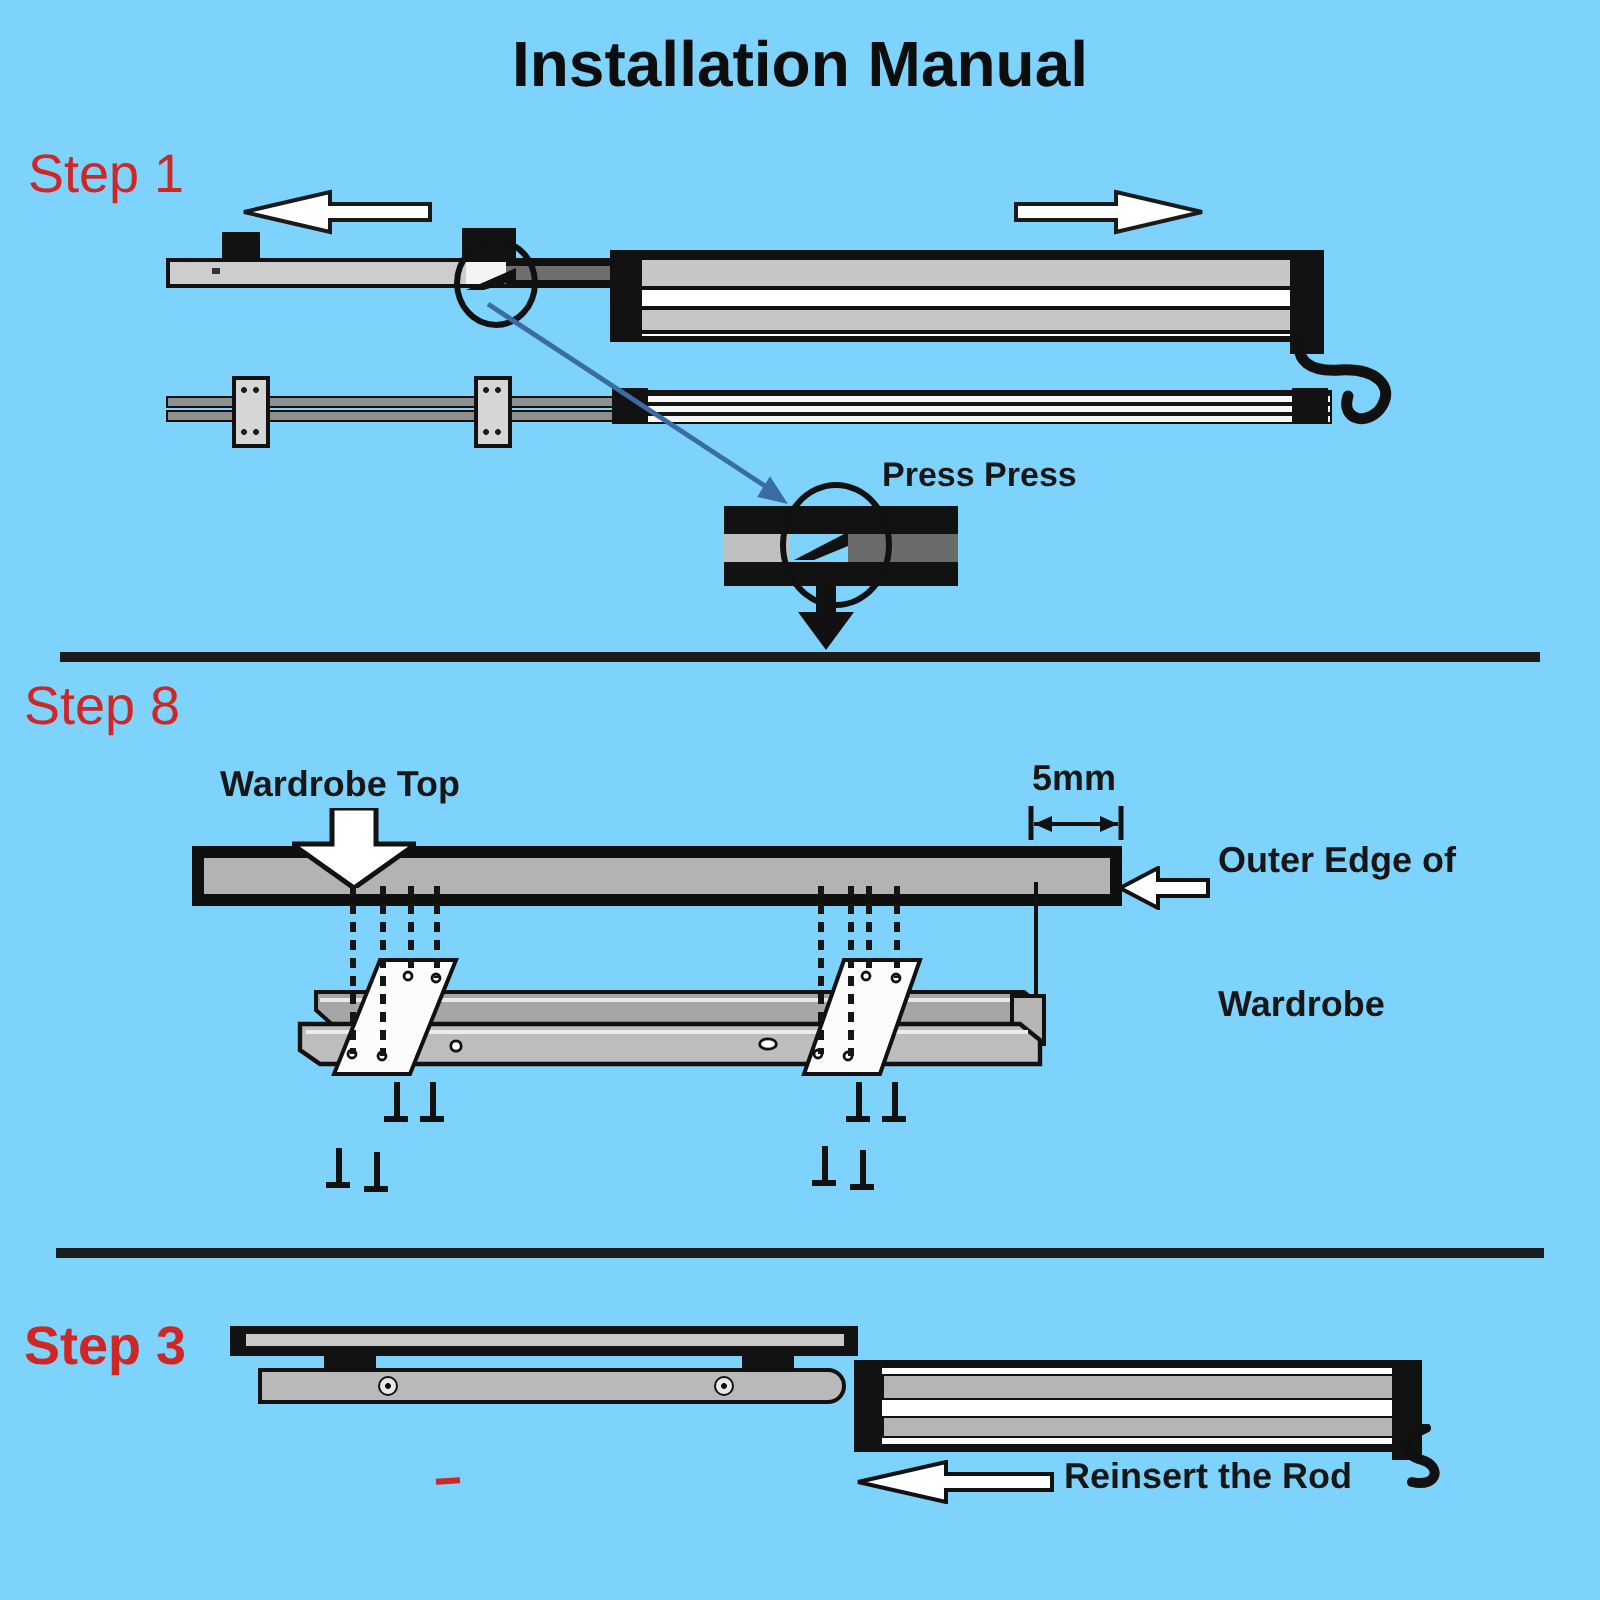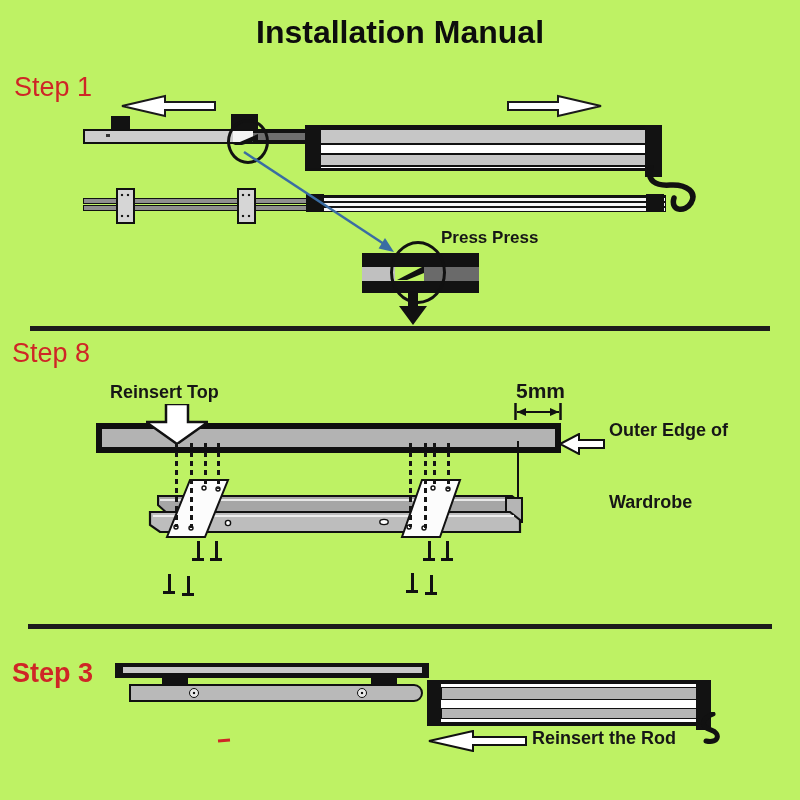--- a/index.html
+++ b/index.html
@@ -1,24 +1,24 @@
 <!DOCTYPE html>
 <html style="--red: #cf2626; --blue: #3a6da3;"><head>
 <meta charset="utf-8">
 <style>
   html,body{margin:0;padding:0;background:#fff;}
-  #page{position:relative;width:800px;height:800px;background:#bef264;overflow:hidden;
+  #page{position:relative;width:800px;height:800px;background:#7dd3fc;overflow:hidden;
         font-family:"Liberation Sans",sans-serif;color:#111;}
   .abs{position:absolute;}
   .title{top:14px;left:0;width:100%;text-align:center;font-size:32px;font-weight:bold;
          letter-spacing:0px;color:#0d0d0d;}
   .step-label{font-size:27px;font-weight:400;color:var(--red,#cf2626);}
   .caption{font-weight:bold;font-size:17px;color:#161616;}
   .caption-lg{font-weight:bold;font-size:18px;color:#161616;}
-  .dim-label{font-size:21px;font-weight:600;color:#161616;}
+  .dim-label{font-size:18px;font-weight:600;color:#161616;}
   .divider{height:5px;background:#1c1c1c;}
   .blk{background:#121212;}
   .rail-left{background:#cdcdcd;border:2px solid #111;}
   .rod-mid{background:#6e6e6e;border-top:2px solid #111;border-bottom:2px solid #111;}
   .housing{background:#fff;border:3px solid #111;}
   .housing-bar{background:#c6c6c6;border:2px solid #111;}
   .circle{border:3px solid #111;border-radius:50%;}
   .thin-rod{background:#8f8f8f;border:1px solid #111;}
   .plate{background:#d6d6d6;border:2px solid #111;
      background-image:
@@ -100,21 +100,21 @@
   <div class="abs circle" style="left:390px;top:241px;width:50px;height:57px;"></div>
   <svg class="abs" style="left:399px;top:291px;" width="28" height="34" viewBox="0 0 28 34">
     <polygon points="9,0 19,0 19,15 28,15 14,34 0,15 9,15" fill="#111"></polygon>
   </svg>
   <div class="abs caption" style="left:441px;top:228px;">Press Press</div>
 
   <div class="abs divider" style="left:30px;top:326px;width:740px;"></div>
 
   <div class="abs step-label" style="left:12px;top:338px;">Step 8</div>
 
-  <div class="abs caption-lg" style="left:110px;top:382px;">Reinsert Top</div>
+  <div class="abs caption-lg" style="left:110px;top:382px;">Wardrobe Top</div>
 
   <div class="abs bar2" style="left:96px;top:423px;width:453px;height:18px;"></div>
   <svg class="abs" style="left:146px;top:404px;" width="62" height="40" viewBox="0 0 62 40">
     <polygon points="20,0 42,0 42,18 62,18 31,40 0,18 20,18" fill="#ffffff" stroke="#111" stroke-width="2.5"></polygon>
   </svg>
 
   <div class="abs dim-label" style="left:516px;top:379px;">5mm</div>
   <svg class="abs" style="left:514px;top:403px;" width="48" height="17" viewBox="0 0 48 17">
     <line x1="1.5" y1="0" x2="1.5" y2="17" stroke="#111" stroke-width="2.5"></line>
     <line x1="46.5" y1="0" x2="46.5" y2="17" stroke="#111" stroke-width="2.5"></line>

